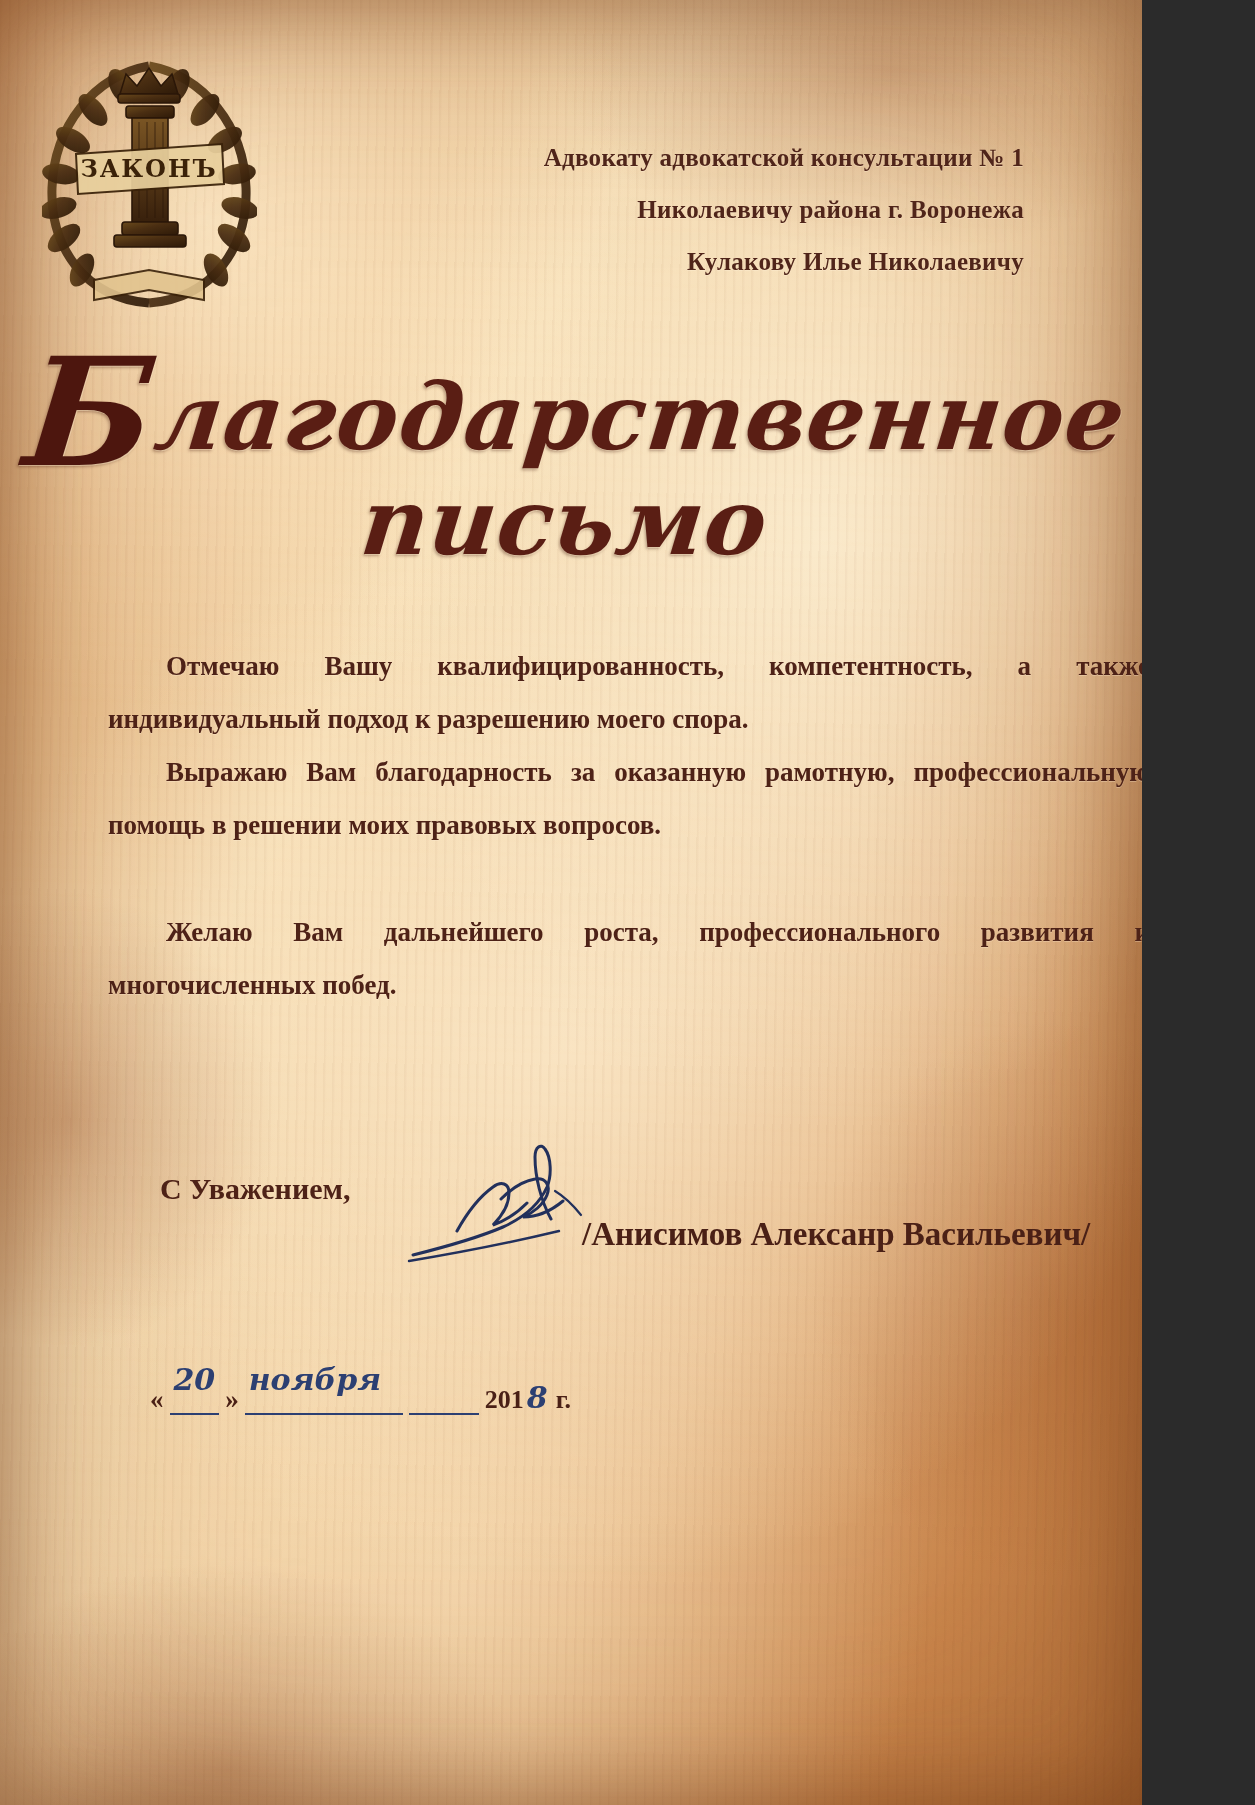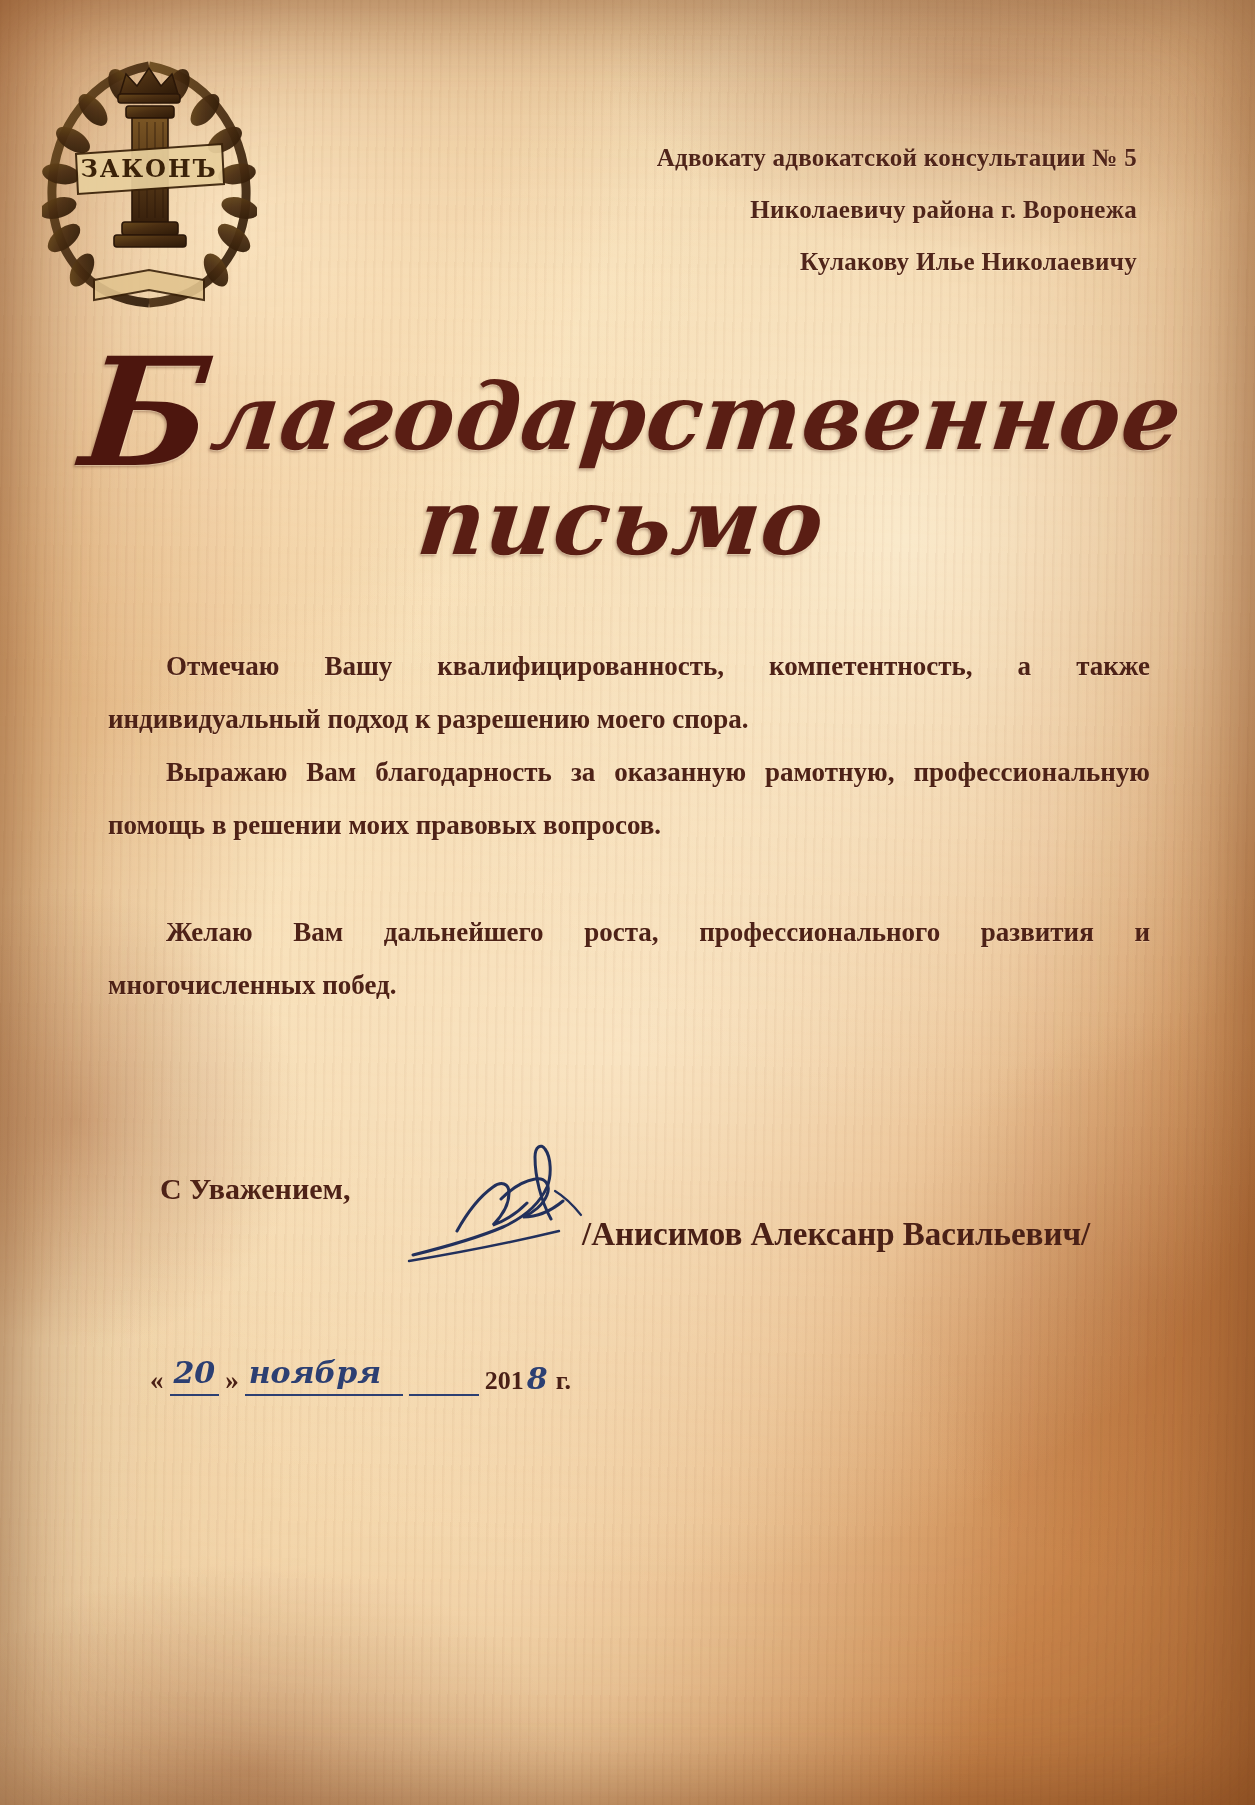--- a/index.html
+++ b/index.html
@@ -2,21 +2,21 @@
 <html lang="ru"><head>
 <meta charset="utf-8">
 <style>
   html, body {
     margin: 0;
     padding: 0;
     background: #2b2b2b;
   }
   #page {
     position: relative;
-    width: 1255px;
+    width: 1142px;
     height: 1805px;
     overflow: hidden;
     font-family: "Liberation Serif", serif;
     color: #4a2118;
     
     background-color: #d9a36b;
     background-image:
       radial-gradient(ellipse 55% 40% at 18% 12%, rgba(255,238,205,0.85), rgba(255,238,205,0) 70%),
       radial-gradient(ellipse 60% 45% at 72% 30%, rgba(255,245,220,0.75), rgba(255,245,220,0) 72%),
       radial-gradient(ellipse 70% 40% at 50% 58%, rgba(255,240,212,0.70), rgba(255,240,212,0) 75%),
@@ -151,21 +151,21 @@
     gap: 6px;
   }
   .hand {
     font-family: "DejaVu Serif", serif;
     font-style: italic;
     font-weight: bold;
     color: #2c3f72;
     font-size: 30px;
     line-height: 1;
   }
-  .hand.u { border-bottom: 2px solid #2c3f72; padding: 0 4px 6px; }
+  .hand.u { border-bottom: 2px solid #2c3f72; padding: 0 4px 18px; margin-top: 7px; }
   .ruled { border-bottom: 2px solid #2c3f72; }
   #date-line .q { font-size: 27px; }
   #date-line .yr { position: relative; }
   #date-line .yr .ovr {
     position: absolute;
     left: 42px;
     top: -5px;
     color: #2c3f72;
     font-family: "DejaVu Serif", serif;
     font-style: italic;
@@ -237,21 +237,21 @@
         <text x="107" y="129" text-anchor="middle" font-family="DejaVu Serif, serif" font-size="24" font-weight="bold" fill="#3b2209" letter-spacing="2">ЗАКОНЪ</text>
       </g>
 
       <g fill="#e2c48e" stroke="#3a2209" stroke-width="2" opacity=".9">
         <path d="M52 232 L107 222 L162 232 L162 252 L107 242 L52 252 Z"></path>
       </g>
     </svg>
   </div>
 
   <div id="addressee" class="layer">
-    <div>Адвокату адвокатской консультации № 5</div>
+    <div>Адвокату адвокатской консультации № 1</div>
     <div>Николаевичу района г. Воронежа</div>
     <div>Кулакову Илье Николаевичу</div>
   </div>
 
   <div id="title" class="layer">
     <span class="drop">Б</span><span>лагодарственное письмо</span>
   </div>
 
   <div id="body" class="layer">
     <p>Отмечаю Вашу квалифицированность, компетентность, а также индивидуальный подход к разрешению моего спора.</p>

